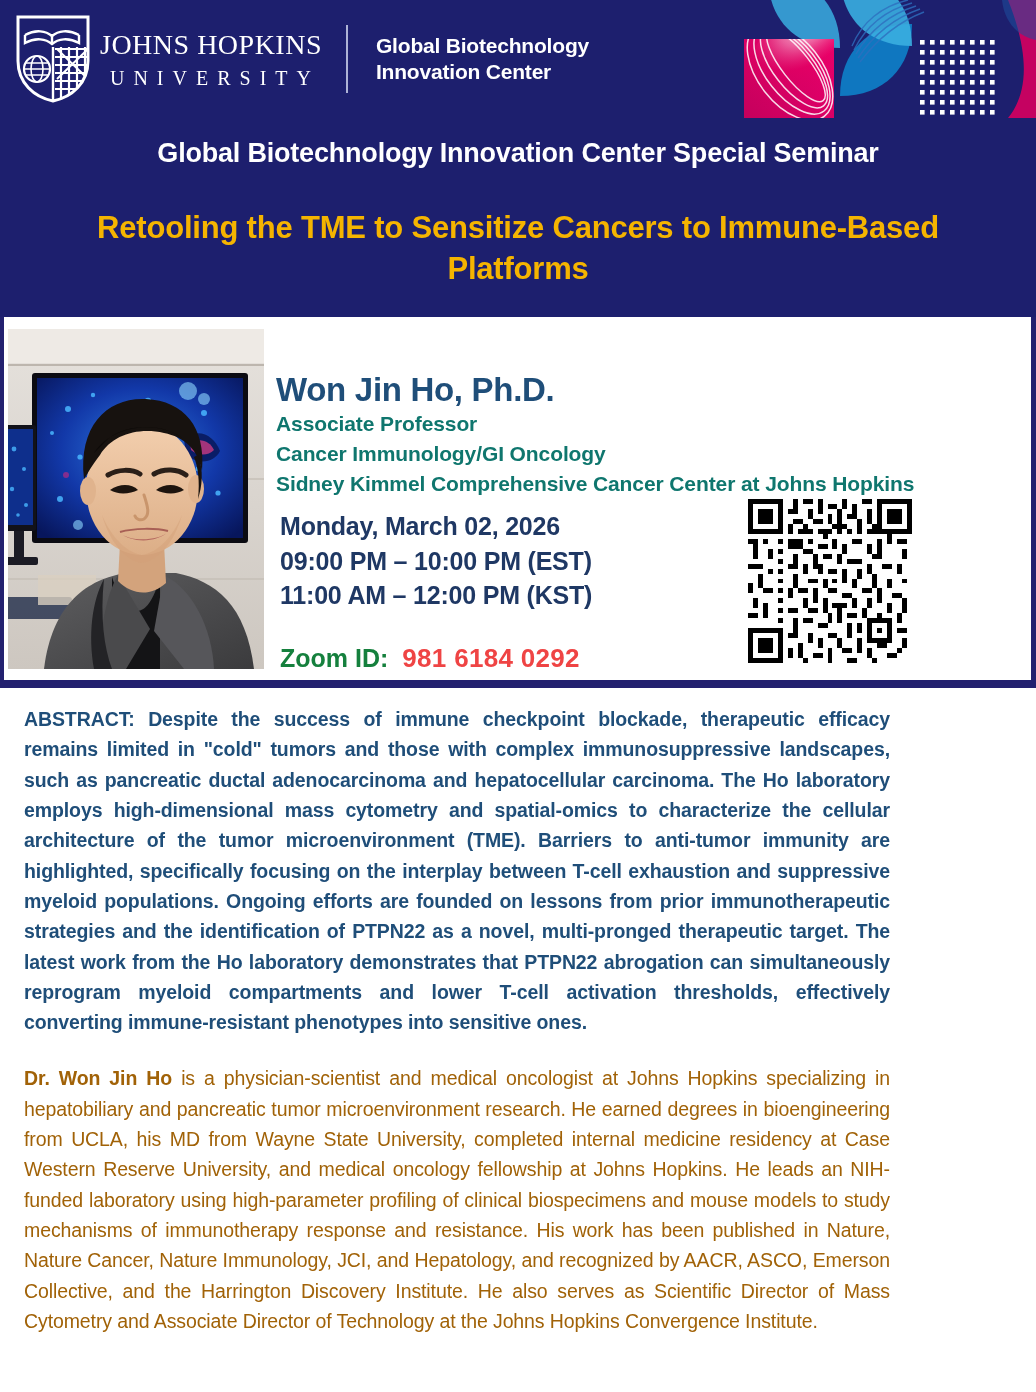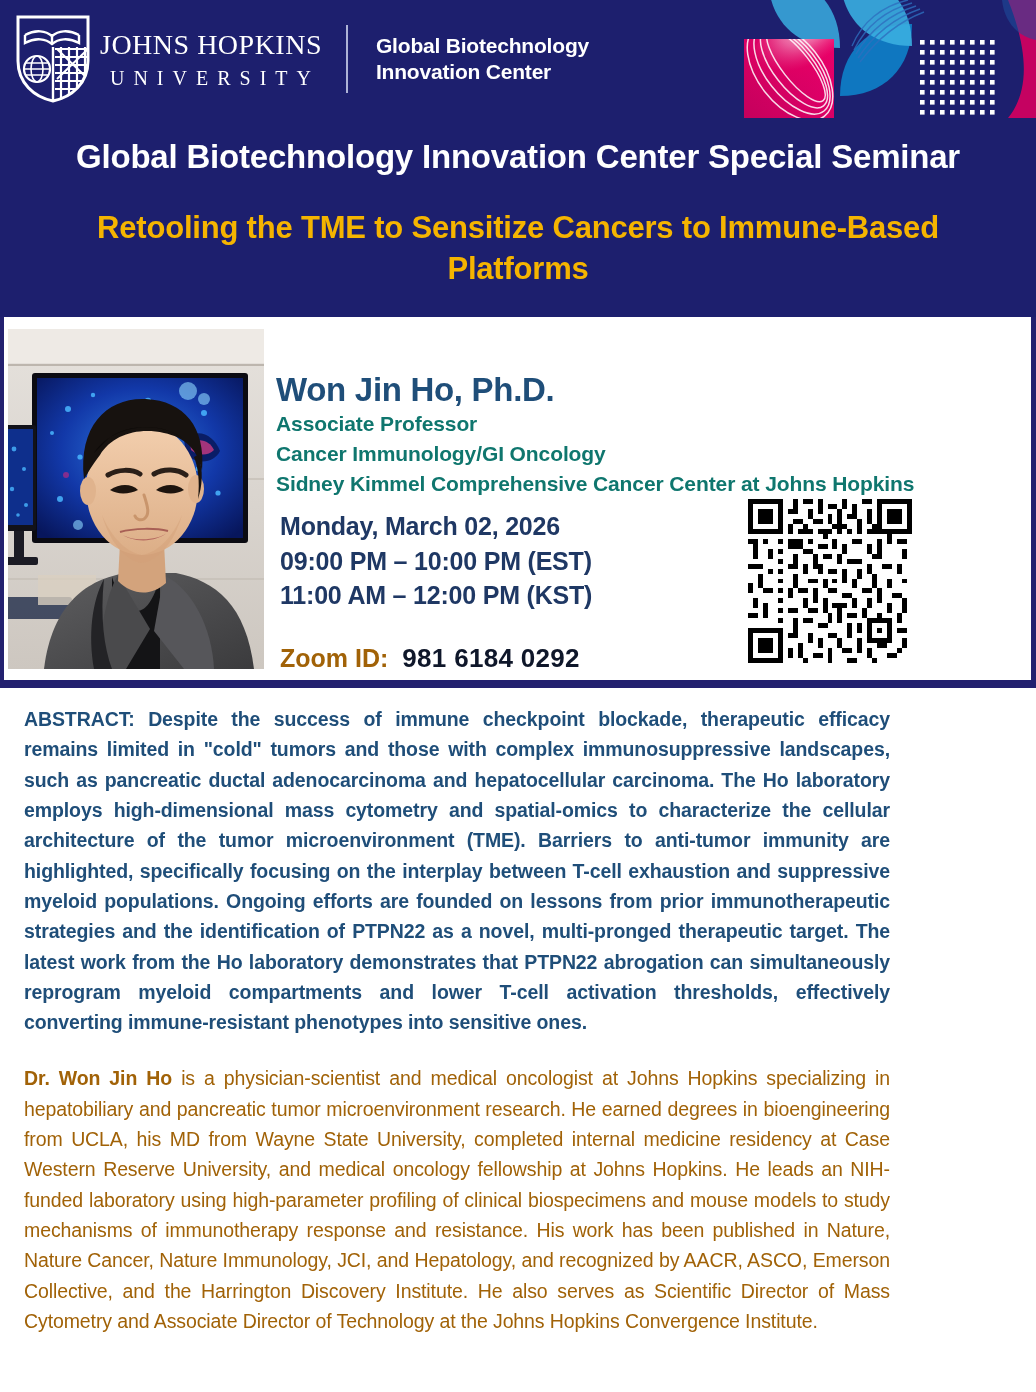--- a/index.html
+++ b/index.html
@@ -110,21 +110,21 @@
   }
 
   
   .seminar-title {
     position: absolute;
     left: 0;
     top: 138px;
     width: 1036px;
     text-align: center;
     color: #ffffff;
-    font-size: 33px;
+    font-size: 27px;
     font-weight: bold;
     letter-spacing: -0.2px;
   }
   .talk-title {
     position: absolute;
     left: 30px;
     top: 208px;
     width: 976px;
     text-align: center;
     color: #f5b400;
@@ -190,27 +190,27 @@
     line-height: 1.38;
     letter-spacing: -0.2px;
   }
   .zoom-row {
     margin-top: 16px;
     display: flex;
     align-items: baseline;
     gap: 14px;
   }
   .zoom-label {
-    color: #a16207;
+    color: #15803d;
     font-size: 25px;
     font-weight: bold;
     margin-top: 15px;
   }
   .zoom-id {
-    color: #0f172a;
+    color: #ef4444;
     font-size: 26px;
     font-weight: bold;
     letter-spacing: 0.3px;
   }
 
   .qr {
     position: absolute;
     left: 748px;
     top: 182px;
     width: 164px;

